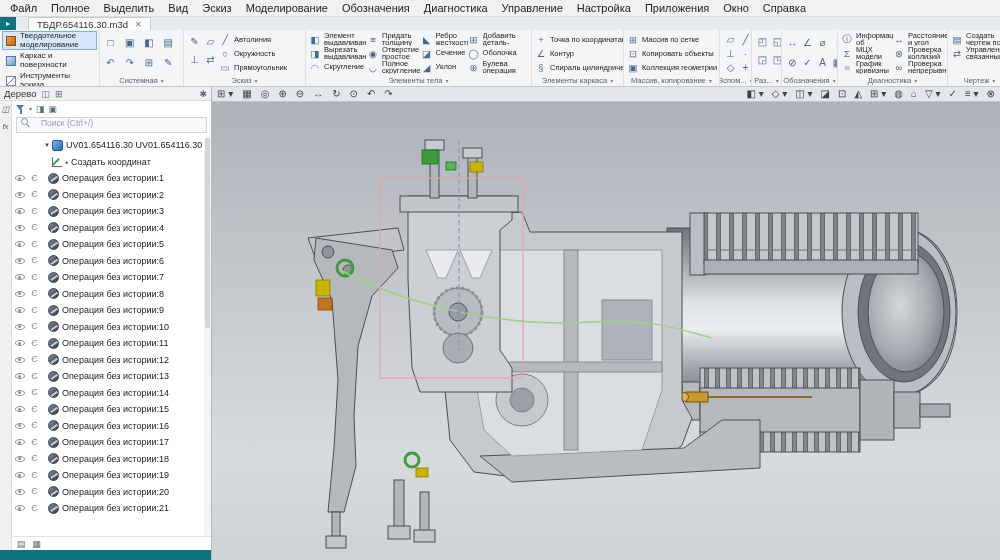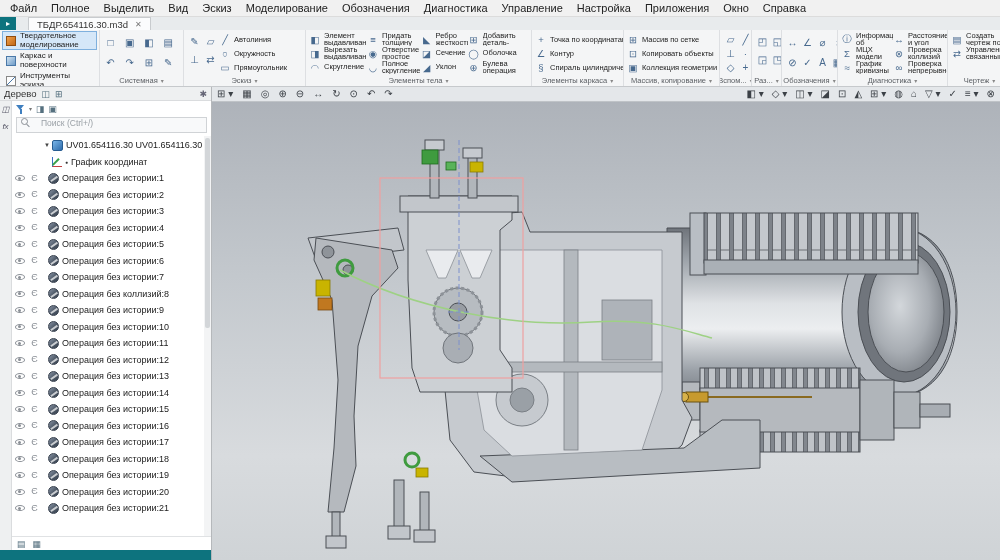--- a/index.html
+++ b/index.html
@@ -497,21 +497,21 @@
                 <span class="gut"></span>
               <span class="expander">▼</span>
               <span class="root-ico"></span>
               <span class="tlabel">UV01.654116.30 UV01.654116.30 (Тел-64...</span>
             </div>
             <div class="trow">
               <span class="gut"></span>
                 <span class="gut"></span>
               <span class="axis-ico"></span>
               <span class="bullet">●</span>
-              <span class="tlabel">График координат</span>
+              <span class="tlabel">Создать координат</span>
             </div>
             <div>
 
                 <div class="trow">
                   <span class="gut">
                     <span class="eye"></span>
                   </span>
                   <span class="gut">
                     <span class="eps">Є</span>
                   </span>
@@ -586,21 +586,21 @@
                 </div>
 
                 <div class="trow">
                   <span class="gut">
                     <span class="eye"></span>
                   </span>
                   <span class="gut">
                     <span class="eps">Є</span>
                   </span>
                   <span class="op-ico"></span>
-                  <span class="tlabel">Операция без коллизий:8</span>
+                  <span class="tlabel">Операция без истории:8</span>
                 </div>
 
                 <div class="trow">
                   <span class="gut">
                     <span class="eye"></span>
                   </span>
                   <span class="gut">
                     <span class="eps">Є</span>
                   </span>
                   <span class="op-ico"></span>

